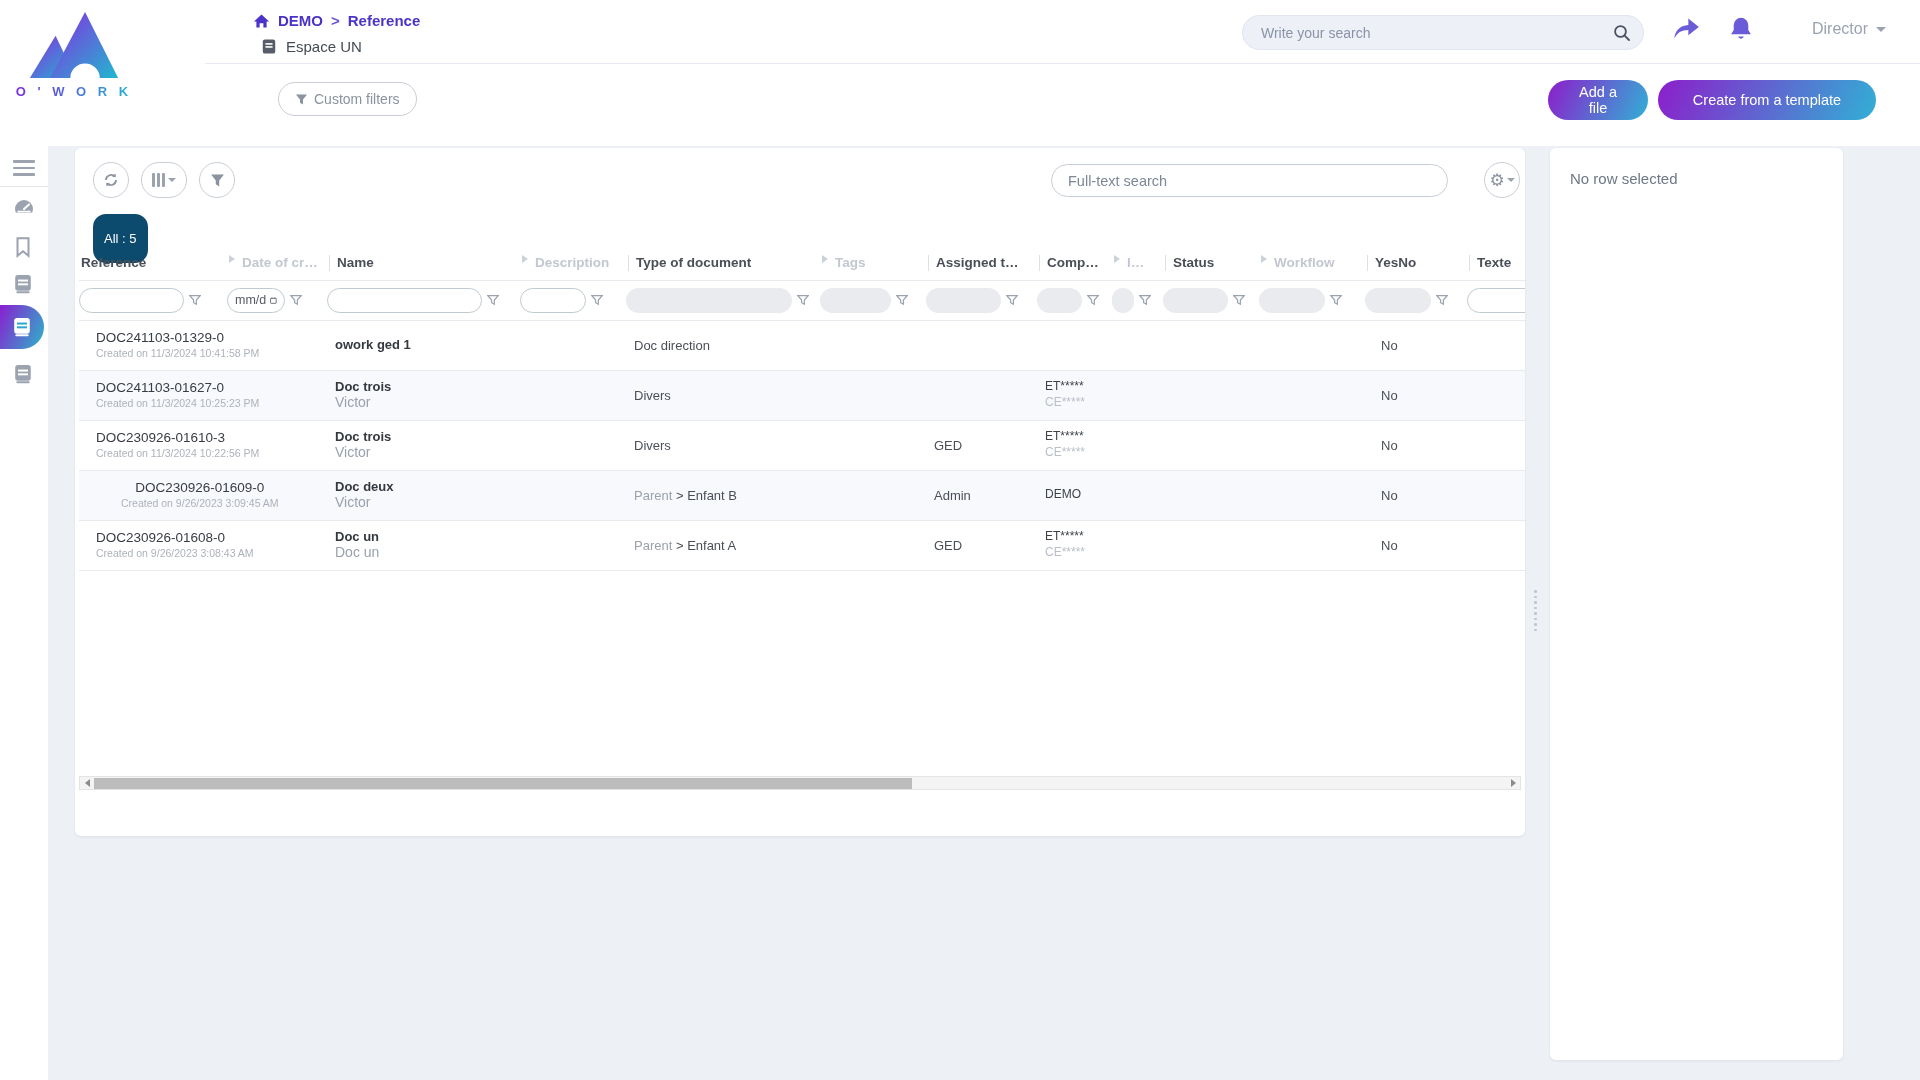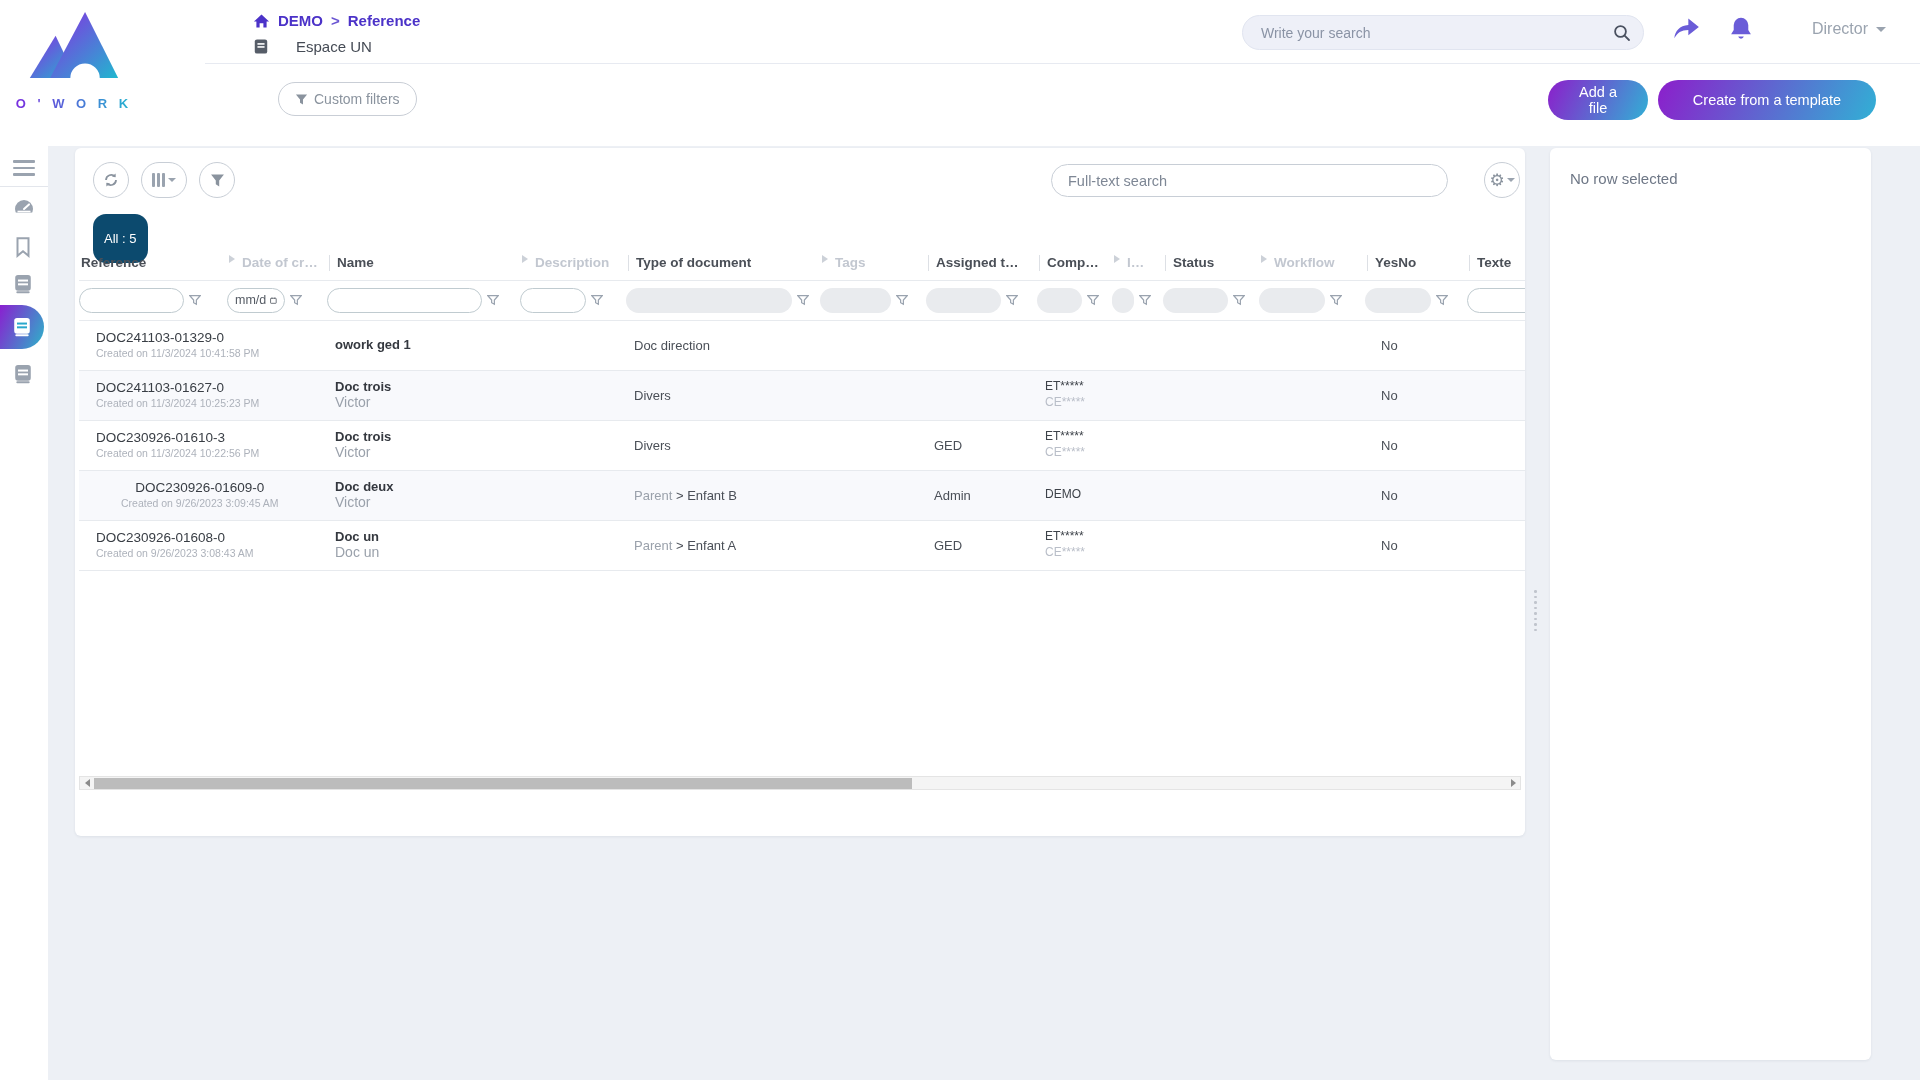--- a/index.html
+++ b/index.html
@@ -6,25 +6,25 @@
   html,body { width:1920px; height:1080px; overflow:hidden;
     font-family:"Liberation Sans","DejaVu Sans",sans-serif;
     background:#edf0f5; color:#3f4650; }
 
   
   .header { position:absolute; left:0; top:0; width:1920px; height:146px; background:#fff; }
   .logo { position:absolute; left:14px; top:6px; width:120px; text-align:center; }
   .logo svg { display:block; margin:0 auto; }
   .logo-text { font-size:13px; font-weight:bold; letter-spacing:4px;
     background:linear-gradient(90deg,#7a2be0,#22b6cf);
-    -webkit-background-clip:text; background-clip:text; color:transparent; margin-top:12px; }
+    -webkit-background-clip:text; background-clip:text; color:transparent; margin-top:0; }
   .crumb-row { position:absolute; left:253px; top:12px; display:flex; align-items:center; gap:8px;
     font-size:15px; font-weight:bold; color:#4b32c8; }
   .crumb-sep { color:#6a55d2; font-weight:bold; }
-  .space-row { position:absolute; left:253px; top:38px; display:flex; align-items:flex-end; gap:27px;
+  .space-row { position:absolute; left:261px; top:38px; display:flex; align-items:flex-end; gap:9px;
     font-size:15px; color:#454b55; }
   .hdr-divider { position:absolute; left:205px; right:0; top:63px; height:1px; background:#e7eaf1; }
 
   .search-pill { position:absolute; left:1242px; top:15px; width:402px; height:35px;
     background:#eef0f8; border:1px solid #e1e5f0; border-radius:18px;
     display:flex; align-items:center; padding:0 12px 0 18px; }
   .search-pill input { flex:1; border:none; outline:none; background:transparent;
     font-size:14px; color:#3f4650; font-family:inherit; }
   .search-pill input::placeholder { color:#8a93a5; }
   .hdr-ico { position:absolute; top:16px; cursor:pointer; }
@@ -125,21 +125,21 @@
   .tri-r { width:0;height:0;border-top:4px solid transparent;border-bottom:4px solid transparent;
     border-left:5px solid #8b8b8b; }
   .sb-thumb { position:absolute; left:14px; top:1px; height:11px; width:818px; background:#bcbcbc;
     cursor:grab; }
   .card-footer { position:absolute; left:0; right:0; bottom:0; height:40px; border-top:1px solid #e2e5ea;
     display:flex; align-items:center; padding-left:20px; font-size:13.5px; }
   .rows-label { color:#9aa1ab; font-weight:bold; margin-right:8px; }
   .rows-count { color:#24282e; font-weight:bold; }
 
   
-  .right-card { position:absolute; left:1550px; top:148px; width:321px; height:912px;
+  .right-card { position:absolute; left:1550px; top:148px; width:293px; height:912px;
     background:#fff; border-radius:6px; box-shadow:0 1px 3px rgba(40,50,80,.08); }
   .no-row { padding:22px 0 0 20px; color:#6e7786; font-size:15px; }
   .grip { position:absolute; left:1534px; top:590px; display:flex; flex-direction:column; gap:3px; cursor:col-resize; }
   .grip i { width:2.5px; height:2.5px; background:#c0c5cd; border-radius:50%; }
 </style>
 </head>
 <body>
 
 <div class="header">
   <div class="logo">

